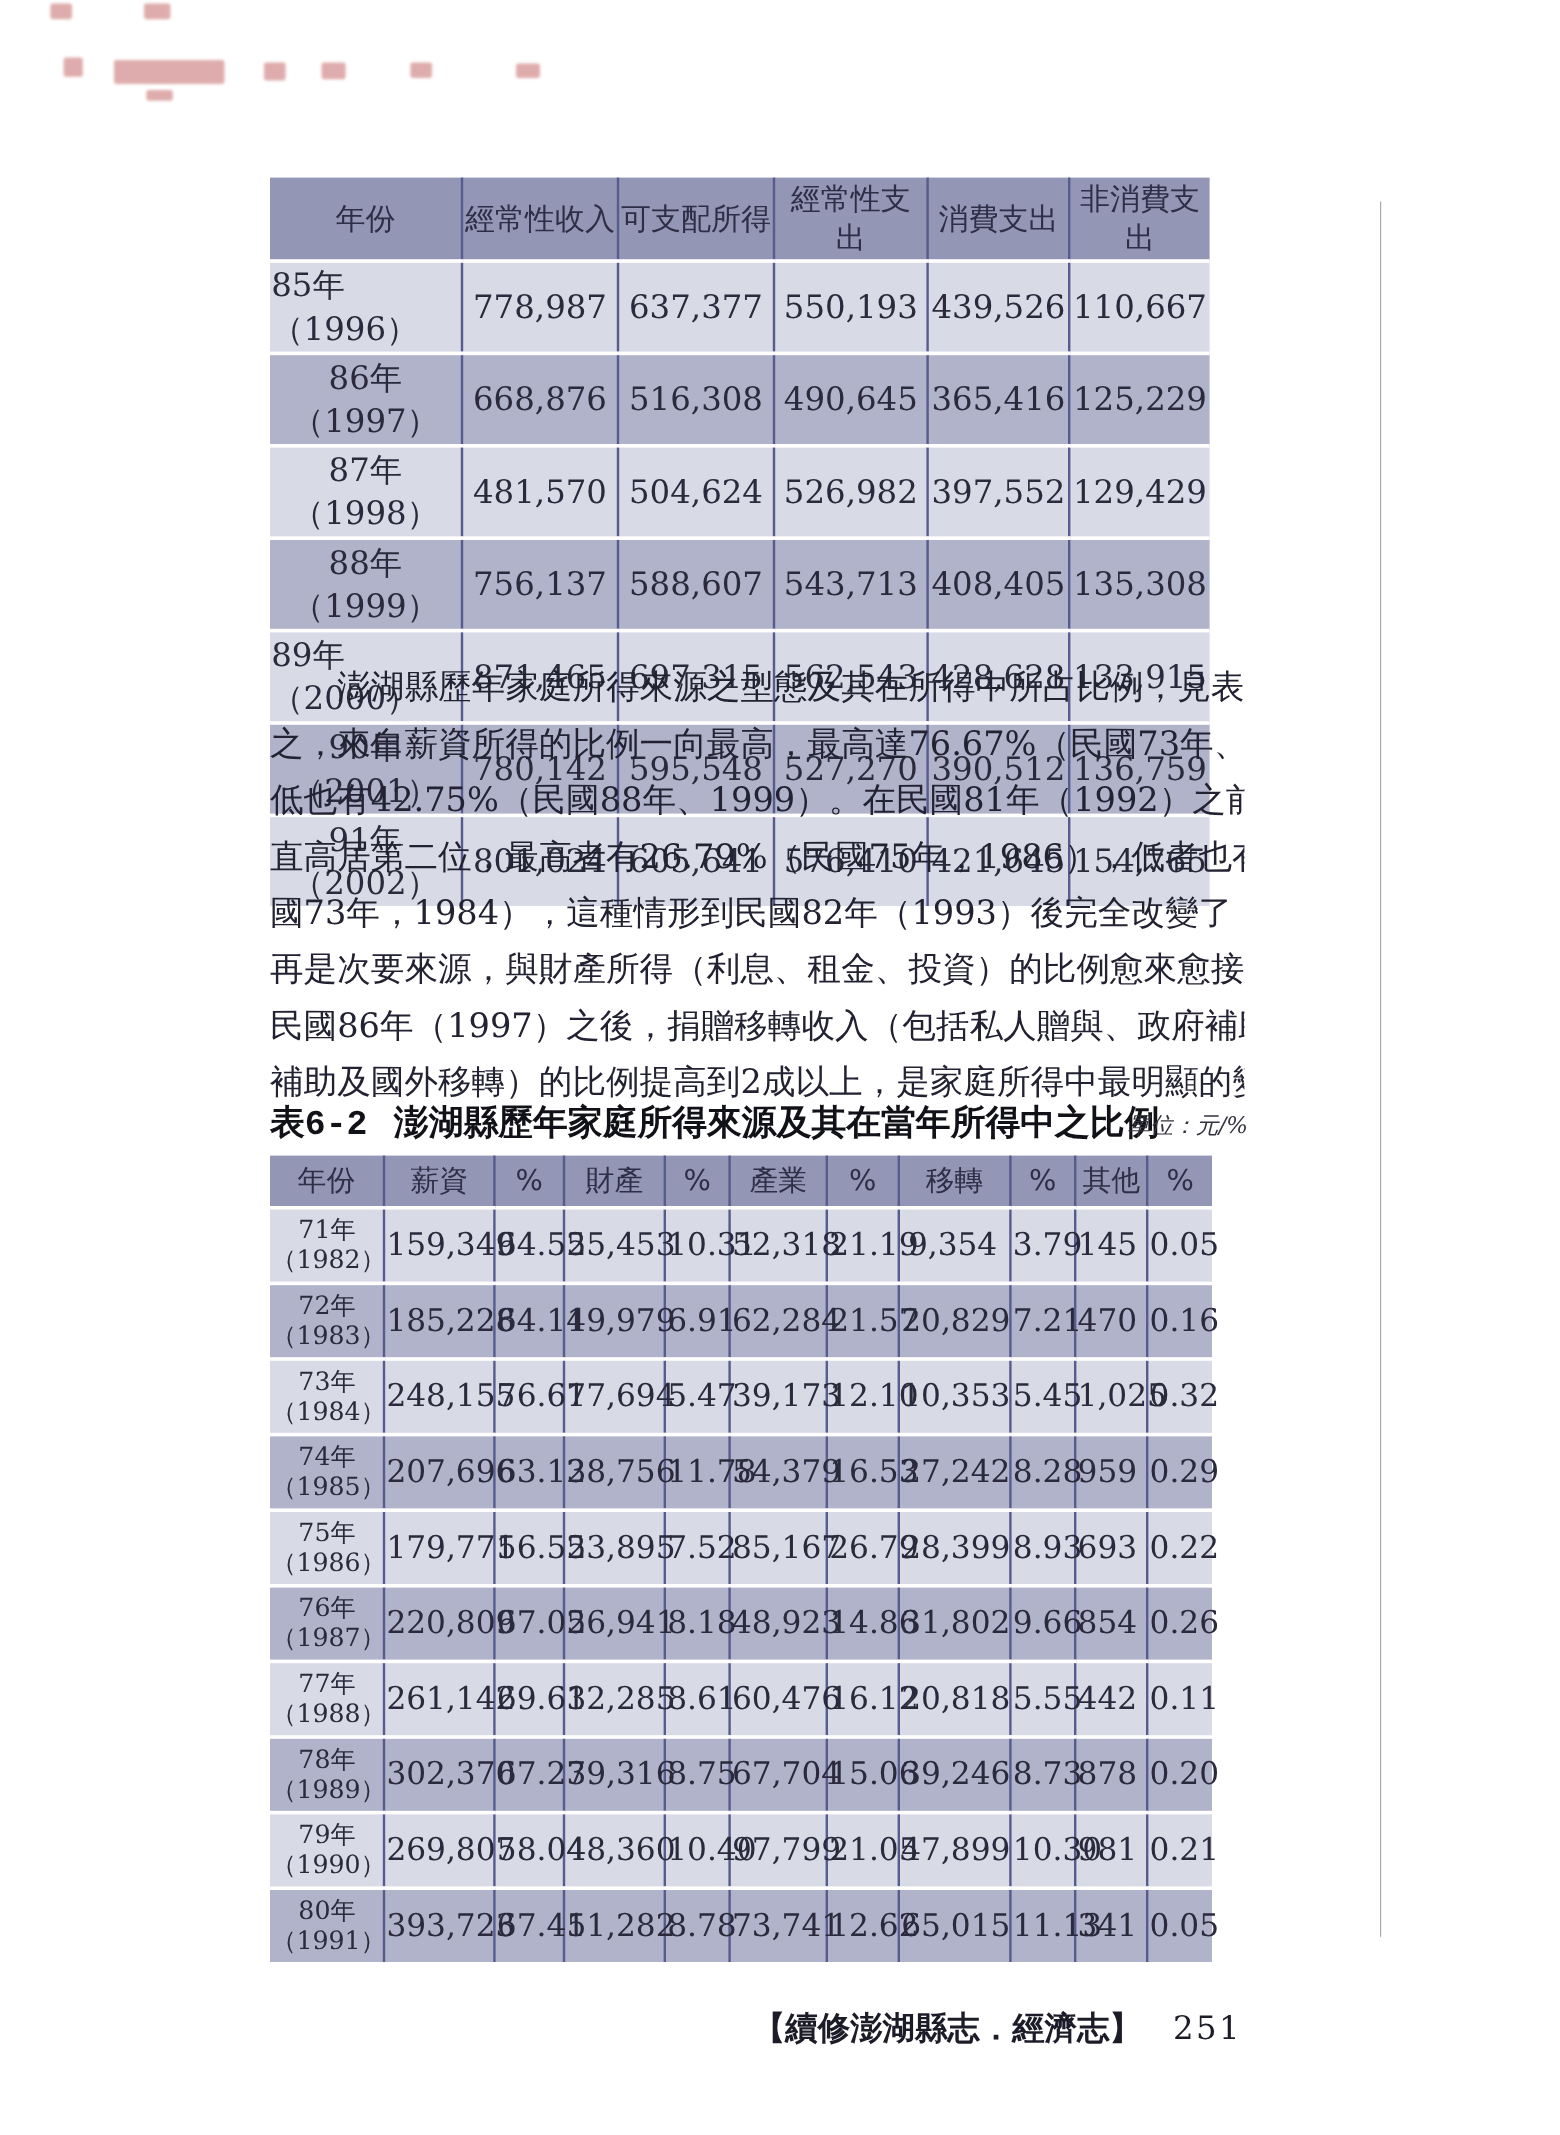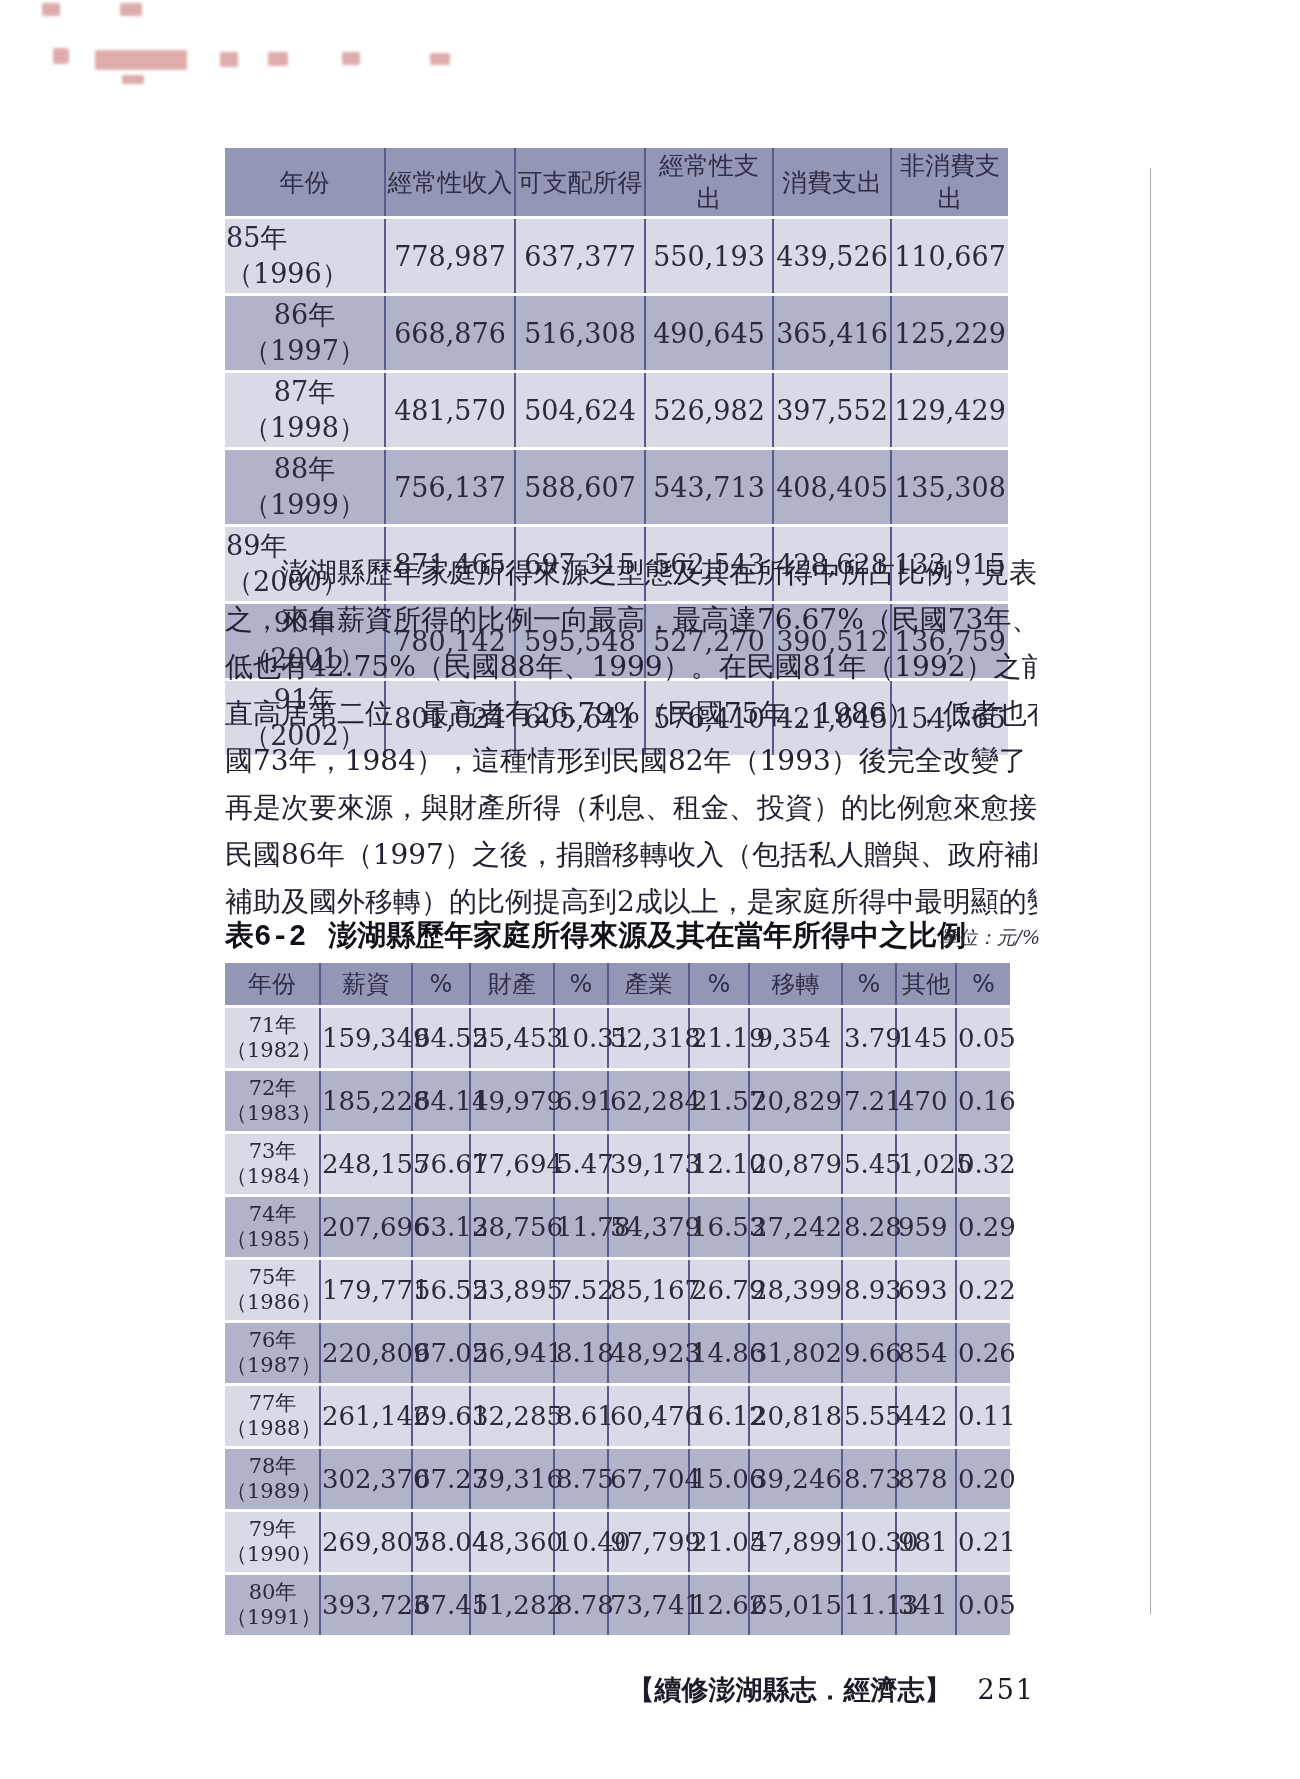--- a/index.html
+++ b/index.html
@@ -234,21 +234,21 @@
           <td class="year">
             <div>73年</div>
             <div>（1984）</div>
           </td>
           <td>248,155</td>
           <td class="pct">76.67</td>
           <td>17,694</td>
           <td class="pct">5.47</td>
           <td>39,173</td>
           <td class="pct">12.10</td>
-          <td>20,879</td>
+          <td>10,353</td>
           <td class="pct">5.45</td>
           <td>1,025</td>
           <td class="pct">0.32</td>
         </tr>
         <tr>
           <td class="year">
             <div>74年</div>
             <div>（1985）</div>
           </td>
           <td>207,696</td>

